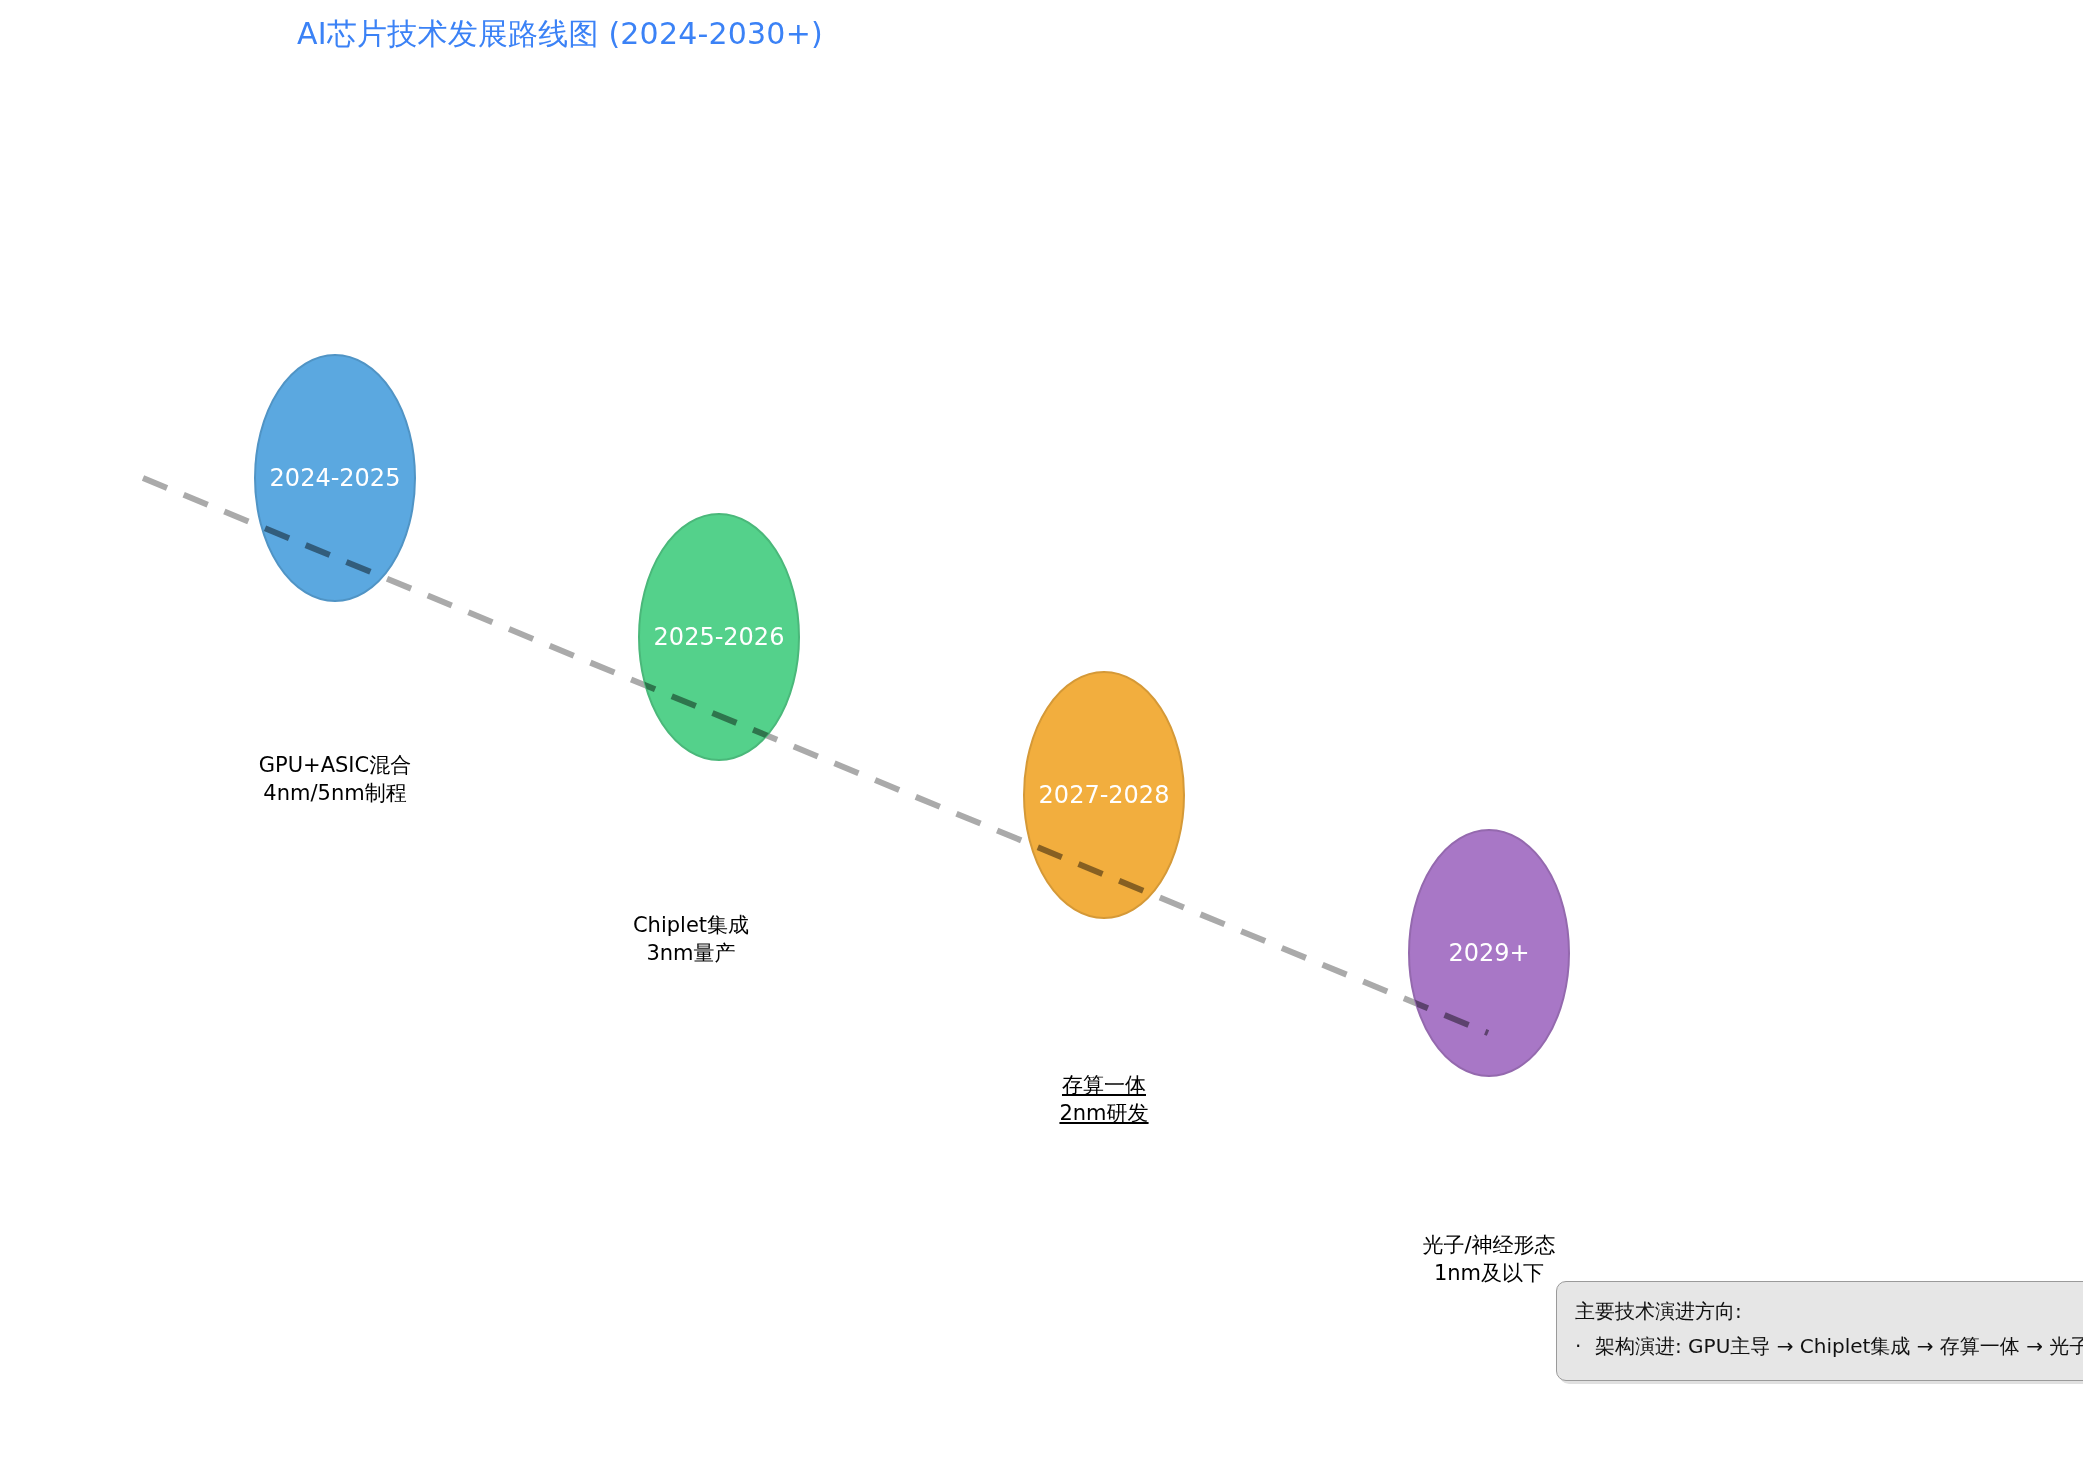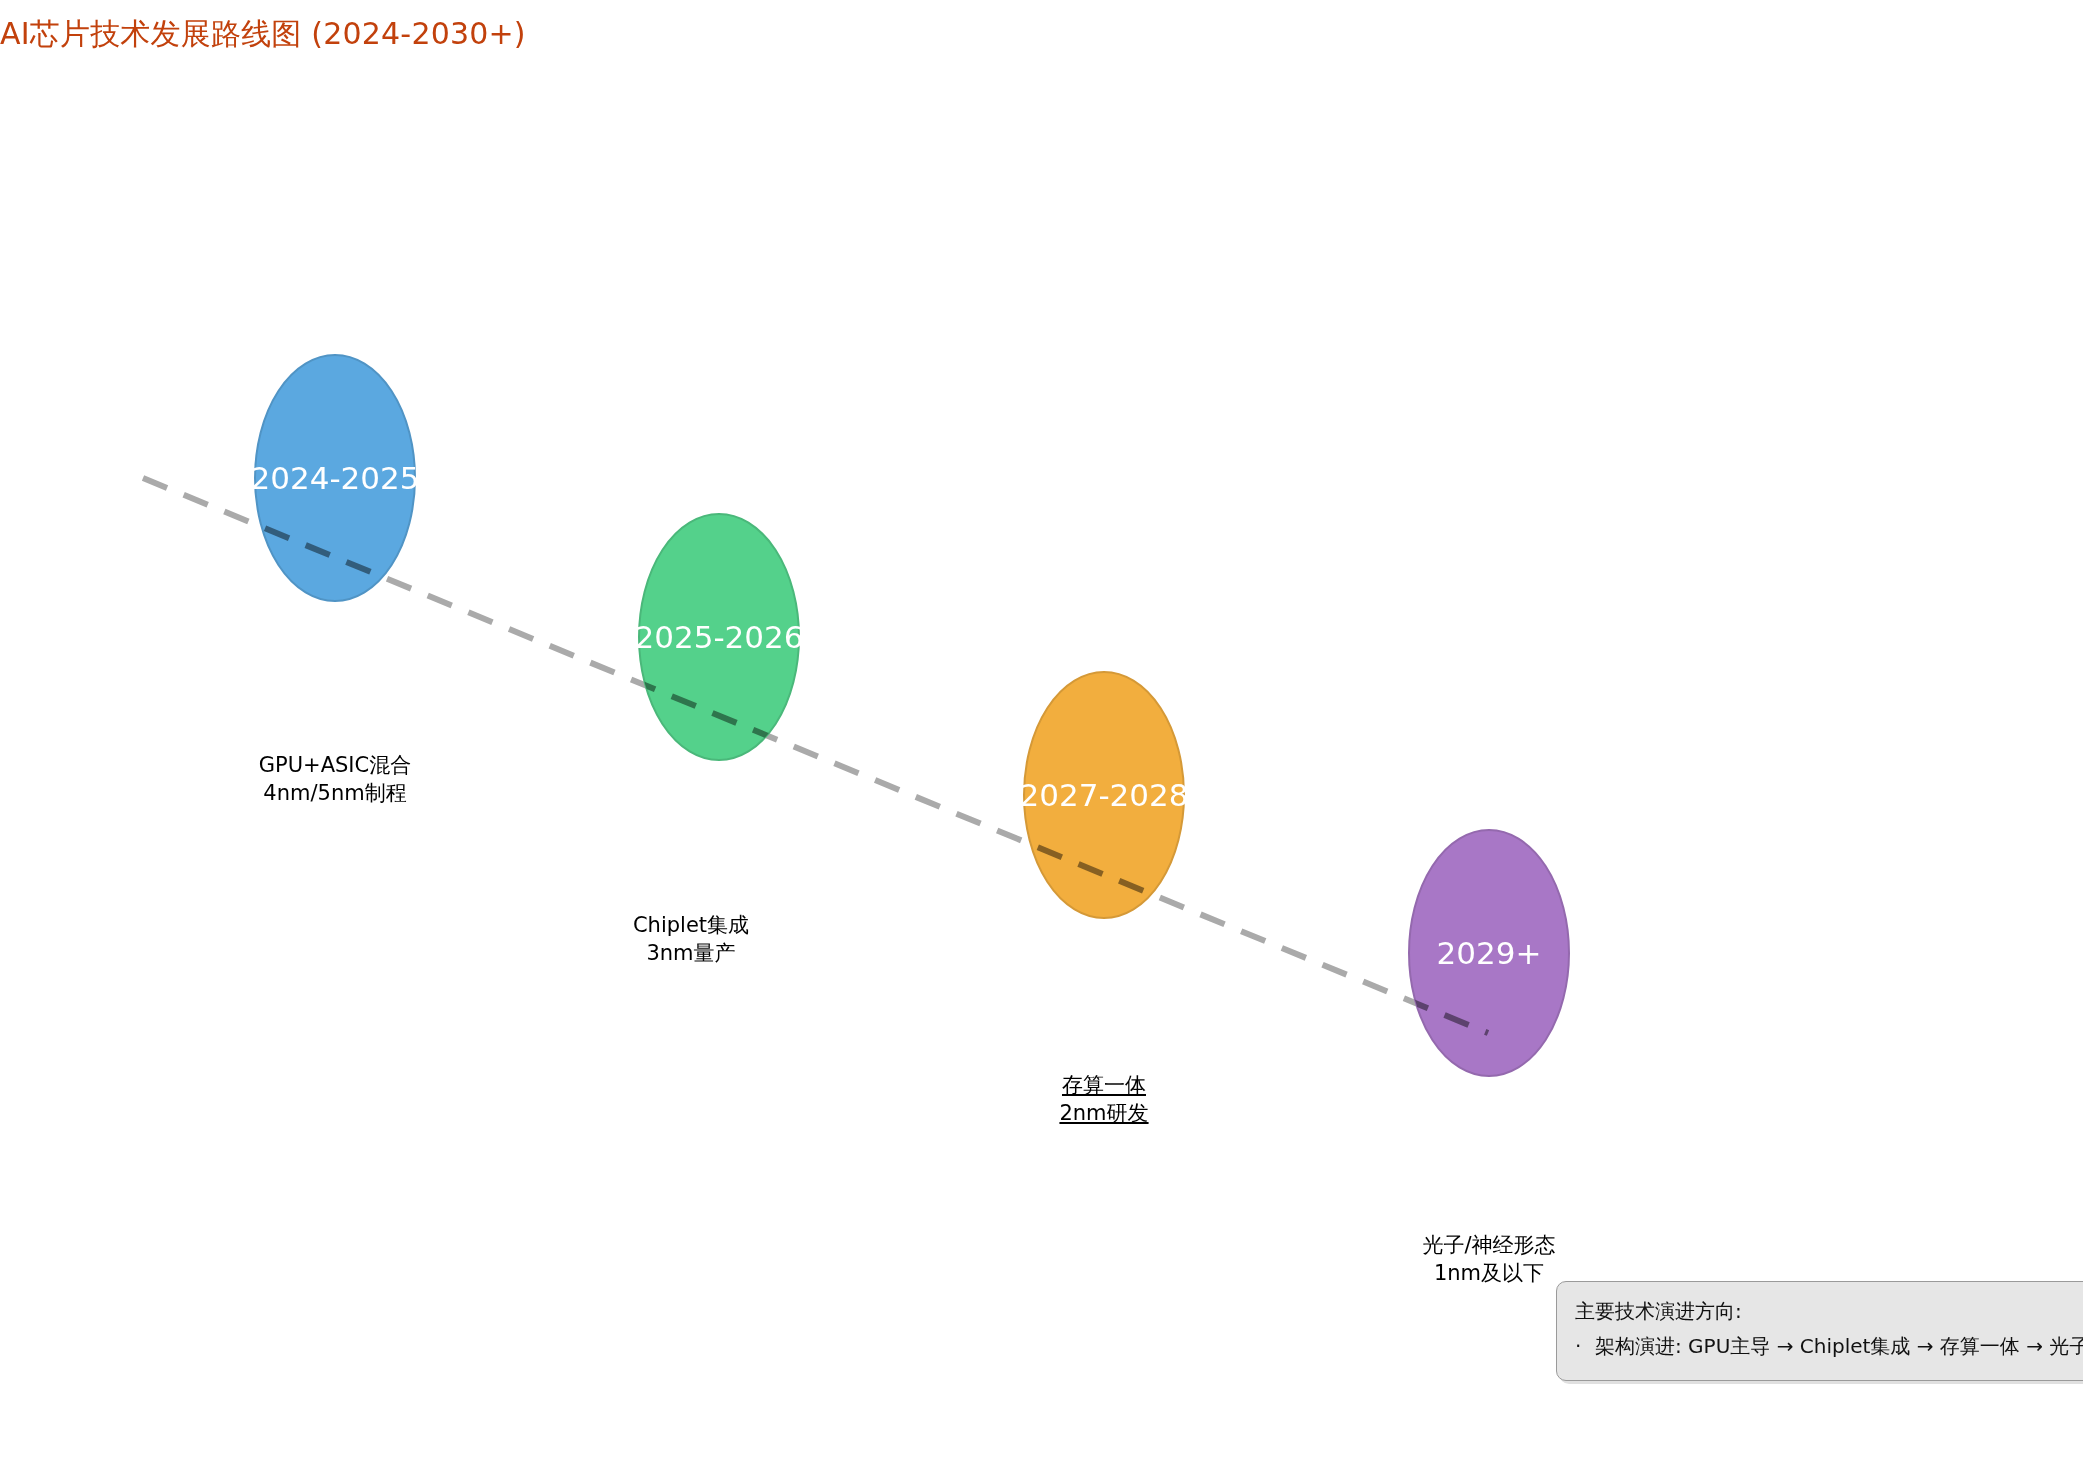--- a/index.html
+++ b/index.html
@@ -22,33 +22,33 @@
     top: 0;
     width: 2083px;
     height: 1483px;
   }
 
   .chart-title {
     position: absolute;
     left: 0;
     top: 14px;
     width: 1120px;
-    text-align: left;
+    text-align: center;
     font-size: 30px;
     font-weight: 400;
     letter-spacing: 0.2px;
-    color: #c2410c;
+    color: #3b82f6;
     white-space: nowrap;
   }
 
   .node-label {
     position: absolute;
     text-align: center;
     color: #ffffff;
-    font-size: 31px;
+    font-size: 24px;
     font-weight: 400;
     white-space: nowrap;
     transform: translate(-50%, -50%);
     pointer-events: none;
   }
 
   .desc-label {
     position: absolute;
     text-align: center;
     color: #000000;

